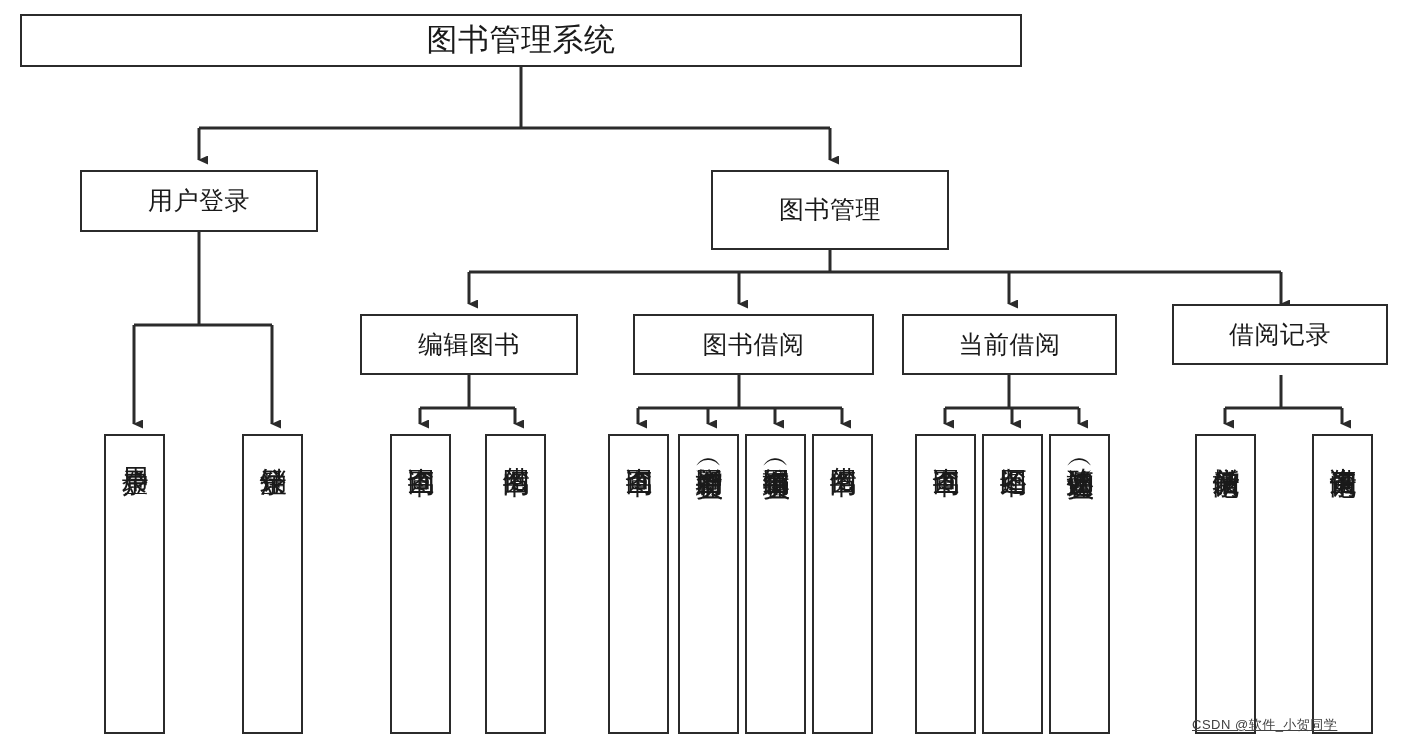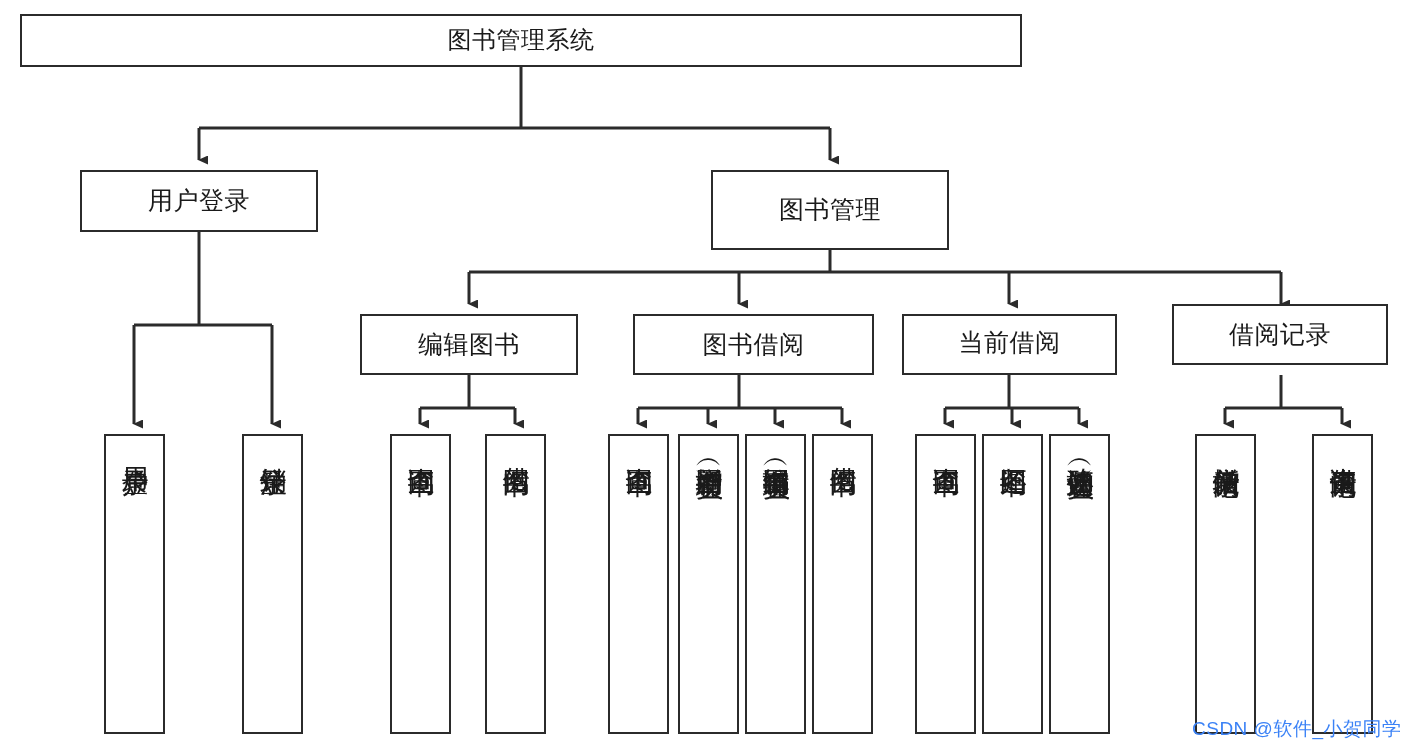--- a/index.html
+++ b/index.html
@@ -41,42 +41,43 @@
     text-align: center;
     line-height: 1.18;
     white-space: nowrap;
   }
   
   .node.h .label {
     font-size: 25px;
     letter-spacing: 0.5px;
   }
   .node.root .label {
-    font-size: 24px;
+    font-size: 31px;
   }
   
   .node.v {
     align-items: flex-start;
     justify-content: center;
     padding-top: 10px;
   }
   .node.v .label {
     writing-mode: vertical-rl;
     text-orientation: upright;
     font-size: 27px;
     line-height: 1.02;
     letter-spacing: 1px;
   }
   .watermark {
     position: absolute;
-    color: #3b82f6;
-    font-size: 19px;
+    color: #404040;
+    font-size: 13px;
     white-space: nowrap;
     letter-spacing: 0.5px;
     user-select: none;
+    text-decoration: underline;
   }
 </style>
 </head>
 <body>
 
 <div id="canvas">
 
   <svg id="edges" viewBox="0 0 1405 747" xmlns="http://www.w3.org/2000/svg">
     <defs>
       <marker id="arrow" markerWidth="9" markerHeight="10" refX="4.5" refY="9" orient="auto" markerUnits="userSpaceOnUse">
@@ -137,21 +138,21 @@
   <div class="node h" style="left:711px; top:170px; width:238px; height:80px;">
     <span class="label">图书管理</span>
   </div>
 
   <div class="node h" style="left:360px; top:314px; width:218px; height:61px;">
     <span class="label">编辑图书</span>
   </div>
   <div class="node h" style="left:633px; top:314px; width:241px; height:61px;">
     <span class="label">图书借阅</span>
   </div>
-  <div class="node h" style="left:902px; top:314px; width:215px; height:61px;font-family:Liberation Mono, monospace;">
+  <div class="node h" style="left:902px; top:314px; width:215px; height:61px;">
     <span class="label">当前借阅</span>
   </div>
   <div class="node h" style="left:1172px; top:304px; width:216px; height:61px;">
     <span class="label">借阅记录</span>
   </div>
 
   <div class="node v" style="left:104px; top:434px; width:61px; height:300px;">
     <span class="label">用户登录</span>
   </div>
   <div class="node v" style="left:242px; top:434px; width:61px; height:300px;">

